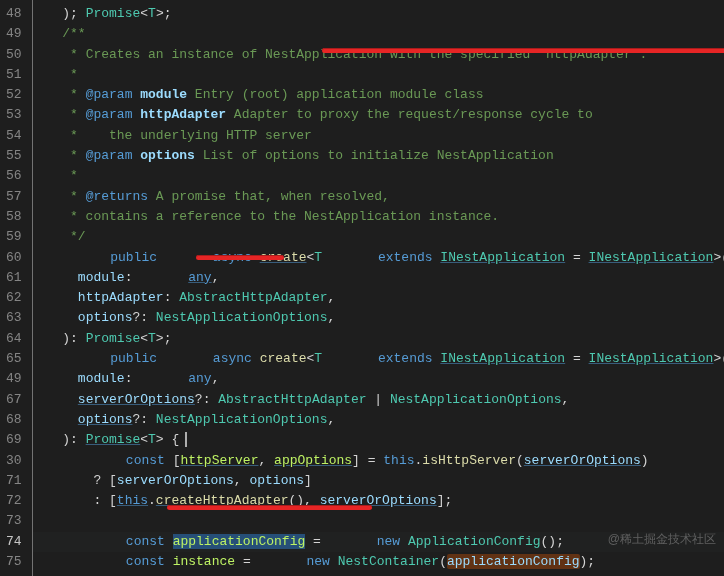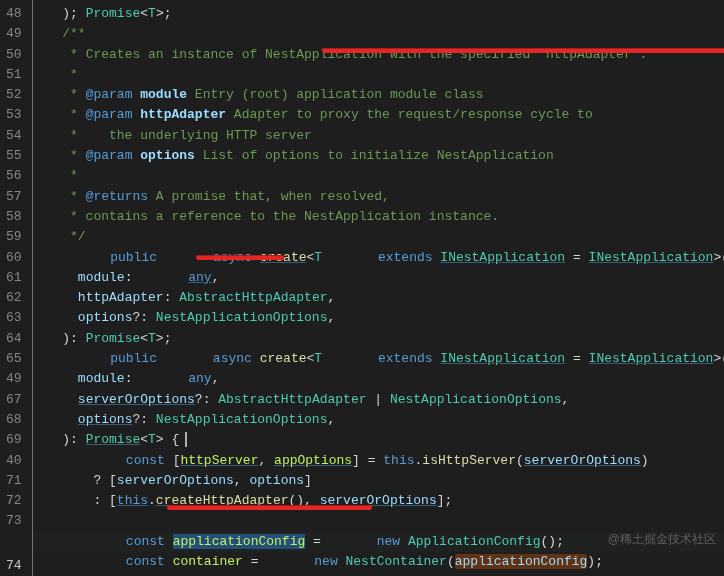--- a/index.html
+++ b/index.html
@@ -19,21 +19,21 @@
   }
   .gutter {
     background:#1e1e1e;
     color:#858585;
     padding:4px 10px 4px 6px;
     text-align:left;
     user-select:none;
     width:46px;
   }
   .gutter .ln { height:20.3px; line-height:20.3px; }
-  .gutter .ln.active { color:#c6c6c6;margin-top:24px; }
+  .gutter .ln.active { color:#c6c6c6; }
   .code {
     position:relative;
     flex:1;
     padding:4px 0;
     border-left:1px solid #737373;
   }
   .code .line {
     height:20.3px;
     line-height:20.3px;
     white-space:pre;
@@ -99,21 +99,21 @@
       <div class="ln">60</div>
       <div class="ln">61</div>
       <div class="ln">62</div>
       <div class="ln">63</div>
       <div class="ln">64</div>
       <div class="ln">65</div>
       <div class="ln">49</div>
       <div class="ln">67</div>
       <div class="ln">68</div>
       <div class="ln">69</div>
-      <div class="ln">40</div>
+      <div class="ln">30</div>
       <div class="ln">71</div>
       <div class="ln">72</div>
       <div class="ln">73</div>
       <div class="ln active">74</div>
       <div class="ln">75</div>
     </div>
   <div class="code">
       <div class="line"><span class="">  </span><span class="c-punct">);</span><span class=""> </span><span class="c-type">Promise</span><span class="c-punct">&lt;</span><span class="c-type">T</span><span class="c-punct">&gt;;</span></div>
       <div class="line"><span class="c-comment">  /**</span></div>
       <div class="line"><span class="c-comment">   * </span><span class="c-comment">Creates an instance of </span><span class="c-comment">NestApplication with the specified `httpAdapter`.</span></div>
@@ -134,20 +134,20 @@
       <div class="line"><span class="">  </span><span class="c-keyword">public</span><span class=""> </span><span class="c-keyword">async</span><span class=""> </span><span class="c-func">create</span><span class="c-punct">&lt;</span><span class="c-type">T</span><span class=""> </span><span class="c-keyword">extends</span><span class=""> </span><span class="c-type underline">INestApplication</span><span class="c-punct"> = </span><span class="c-type underline">INestApplication</span><span class="c-punct">&gt;(</span></div>
       <div class="line"><span class="">    </span><span class="c-var">module</span><span class="c-punct">: </span><span class="c-keyword">any</span><span class="c-punct">,</span></div>
       <div class="line"><span class="">    </span><span class="c-var underline">serverOrOptions</span><span class="c-punct">?: </span><span class="c-type">AbstractHttpAdapter</span><span class="c-punct"> | </span><span class="c-type">NestApplicationOptions</span><span class="c-punct">,</span></div>
       <div class="line"><span class="">    </span><span class="c-var underline">options</span><span class="c-punct">?: </span><span class="c-type">NestApplicationOptions</span><span class="c-punct">,</span></div>
       <div class="line"><span class="c-punct">  ): </span><span class="c-type underline">Promise</span><span class="c-punct">&lt;</span><span class="c-type">T</span><span class="c-punct">&gt; </span><span class="c-punct">{</span><span class=""> </span><span class="cursor-box"></span></div>
       <div class="line"><span class="">    </span><span class="c-keyword">const</span><span class="c-punct"> [</span><span class="c-const underline">httpServer</span><span class="c-punct">, </span><span class="c-const underline">appOptions</span><span class="c-punct">] = </span><span class="c-this">this</span><span class="c-punct">.</span><span class="c-func">isHttpServer</span><span class="c-punct">(</span><span class="c-var underline">serverOrOptions</span><span class="c-punct">)</span></div>
       <div class="line"><span class="c-punct">      ? [</span><span class="c-var">serverOrOptions</span><span class="c-punct">, </span><span class="c-var">options</span><span class="c-punct">]</span></div>
       <div class="line"><span class="c-punct">      : [</span><span class="c-this underline">this</span><span class="c-punct">.</span><span class="c-func underline">createHttpAdapter</span><span class="c-punct">(), </span><span class="c-var underline">serverOrOptions</span><span class="c-punct">];</span></div>
       <div class="line"><span class=""></span></div>
       <div class="line active"><span class="">    </span><span class="c-keyword">const</span><span class=""> </span><span class="c-const box-sel">applicationConfig</span><span class="c-punct"> = </span><span class="c-keyword">new</span><span class=""> </span><span class="c-type">ApplicationConfig</span><span class="c-punct">();</span></div>
-      <div class="line"><span class="">    </span><span class="c-keyword">const</span><span class=""> </span><span class="c-const">container</span><span class="c-punct"> = </span><span class="c-keyword">new</span><span class=""> </span><span class="c-type">NestContainer</span><span class="c-punct">(</span><span class="c-var occ">applicationConfig</span><span class="c-punct">);</span></div>
+      <div class="line"><span class="">    </span><span class="c-keyword">const</span><span class=""> </span><span class="c-const">instance</span><span class="c-punct"> = </span><span class="c-keyword">new</span><span class=""> </span><span class="c-type">NestContainer</span><span class="c-punct">(</span><span class="c-var occ">applicationConfig</span><span class="c-punct">);</span></div>
       <div class="red-underline" style="left: 289px; top: 48px; width: 420px;"></div>
       <div class="red-underline" style="left: 163px; top: 255px; width: 88px;"></div>
       <div class="red-underline" style="left: 134px; top: 505px; width: 205px;"></div>
     </div>
 </div>
 
 <div class="watermark">@稀土掘金技术社区</div>
 
 </body></html>

